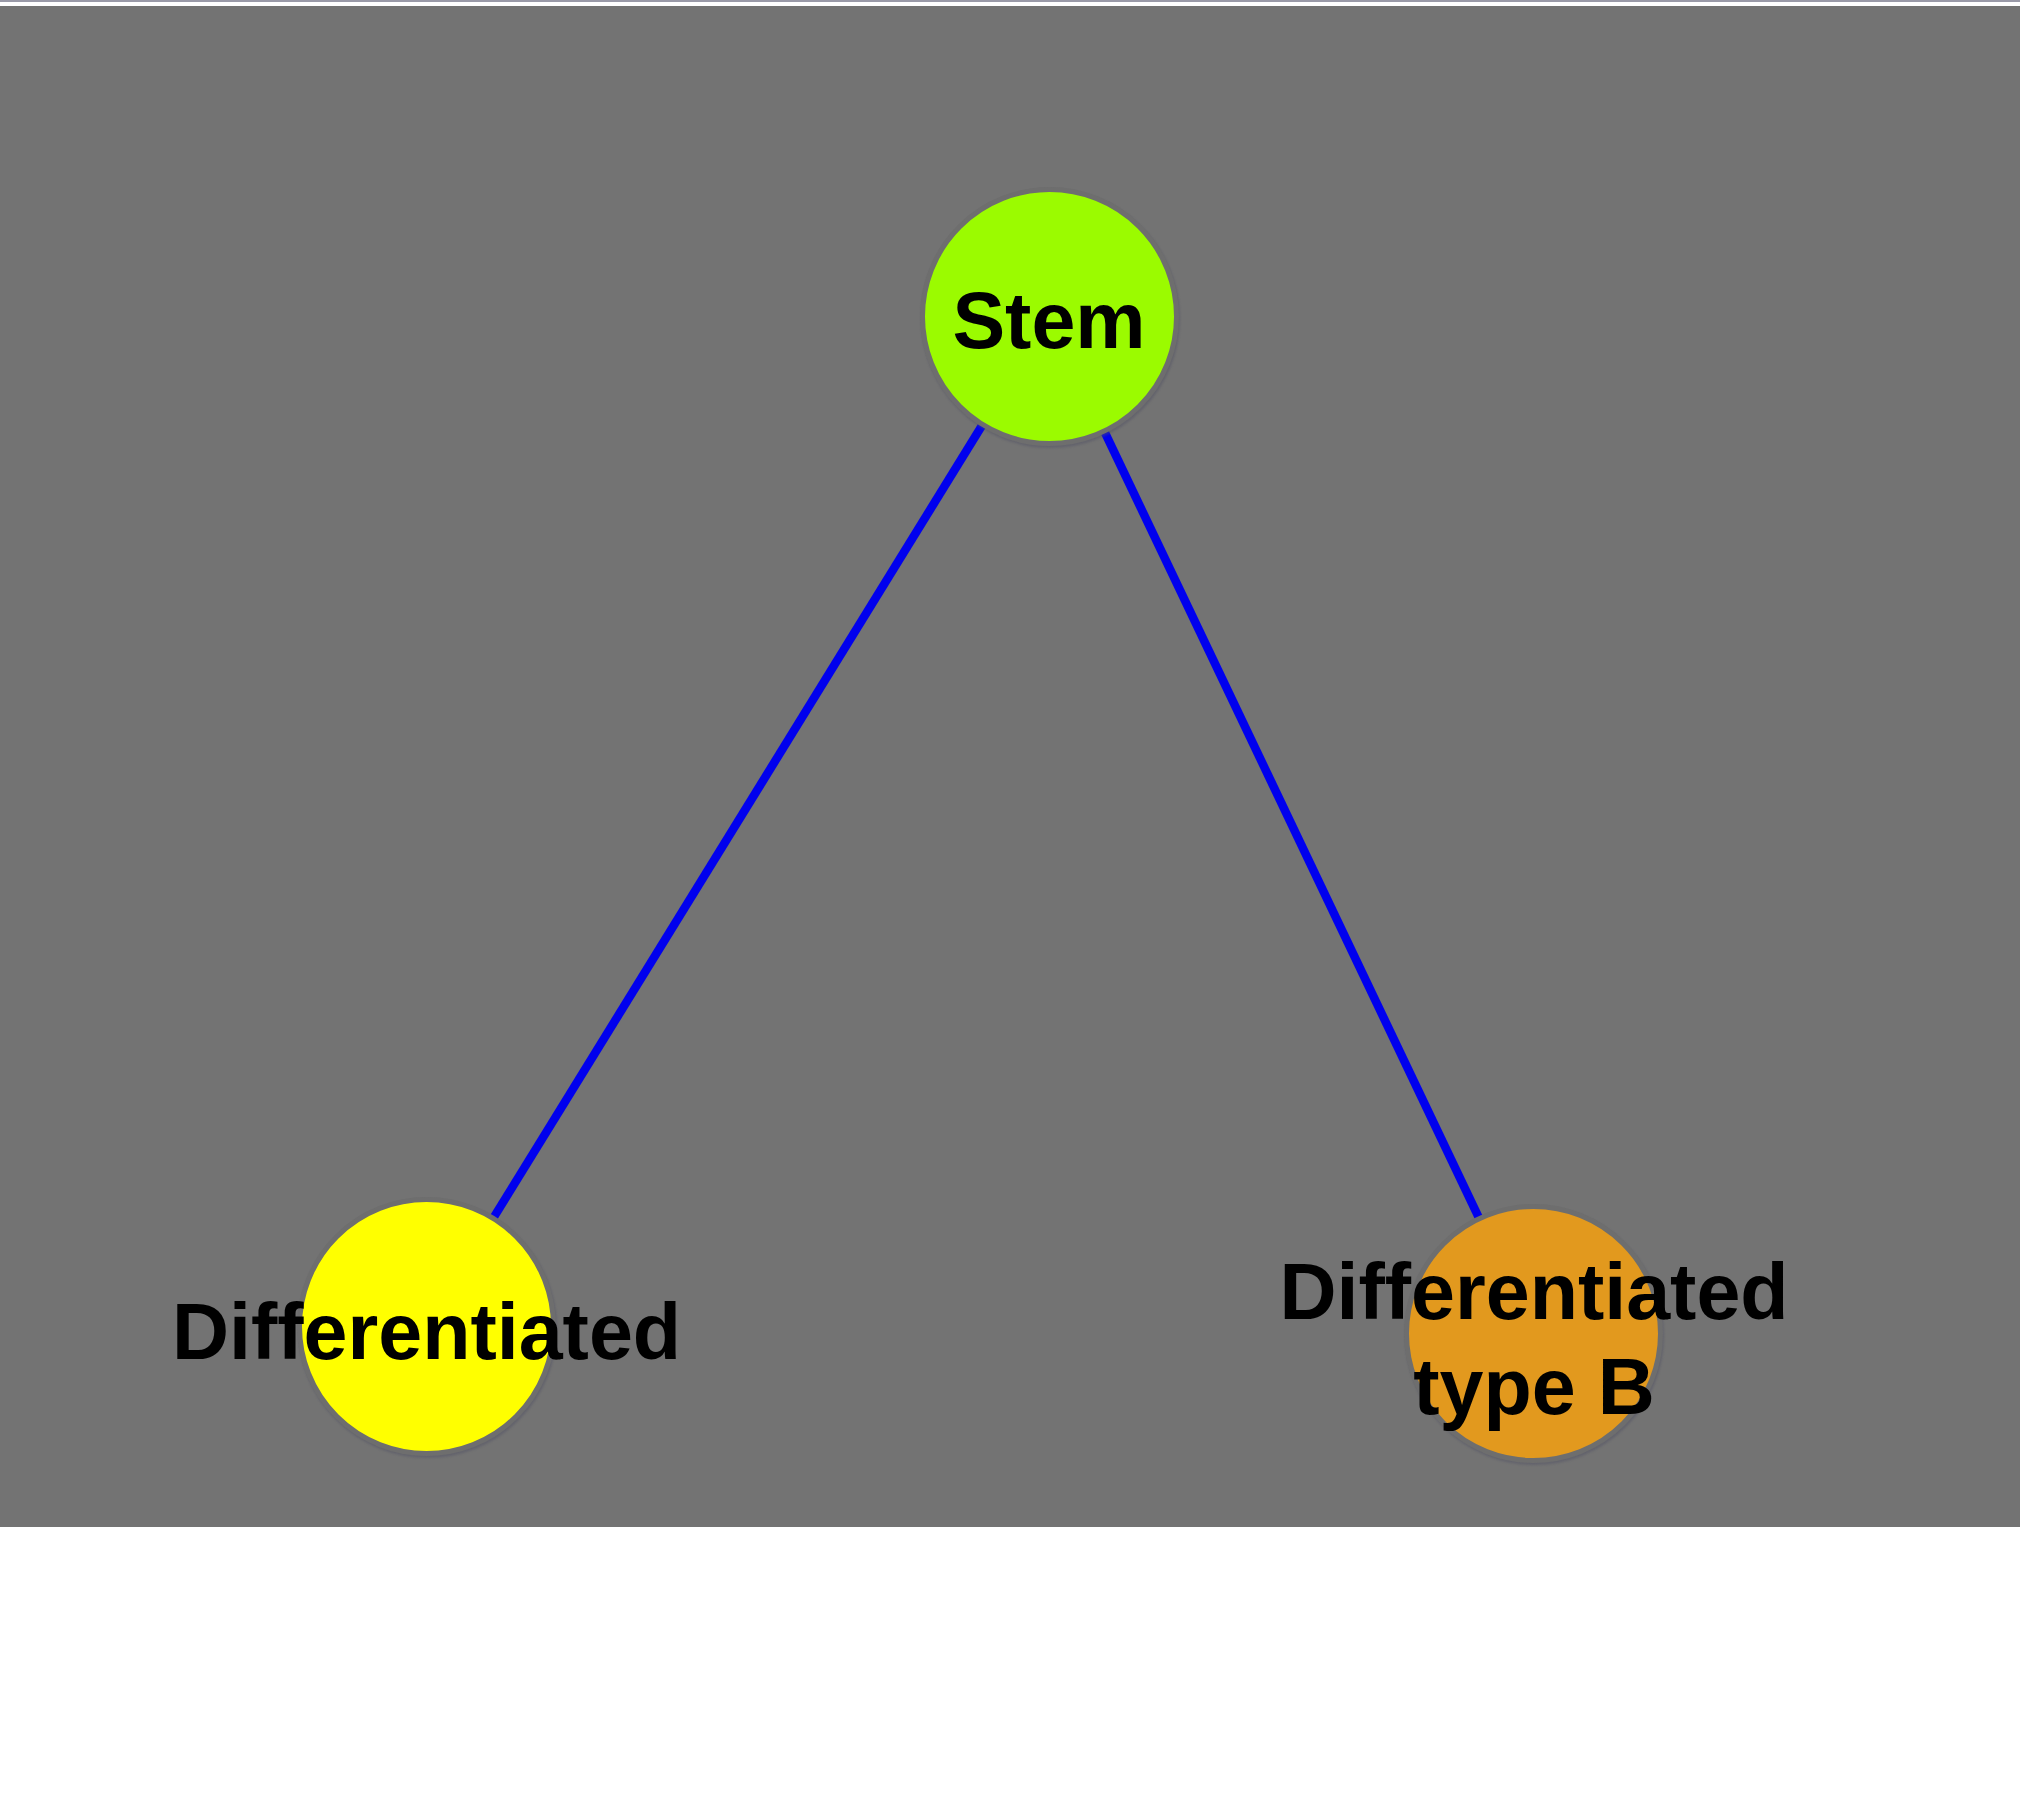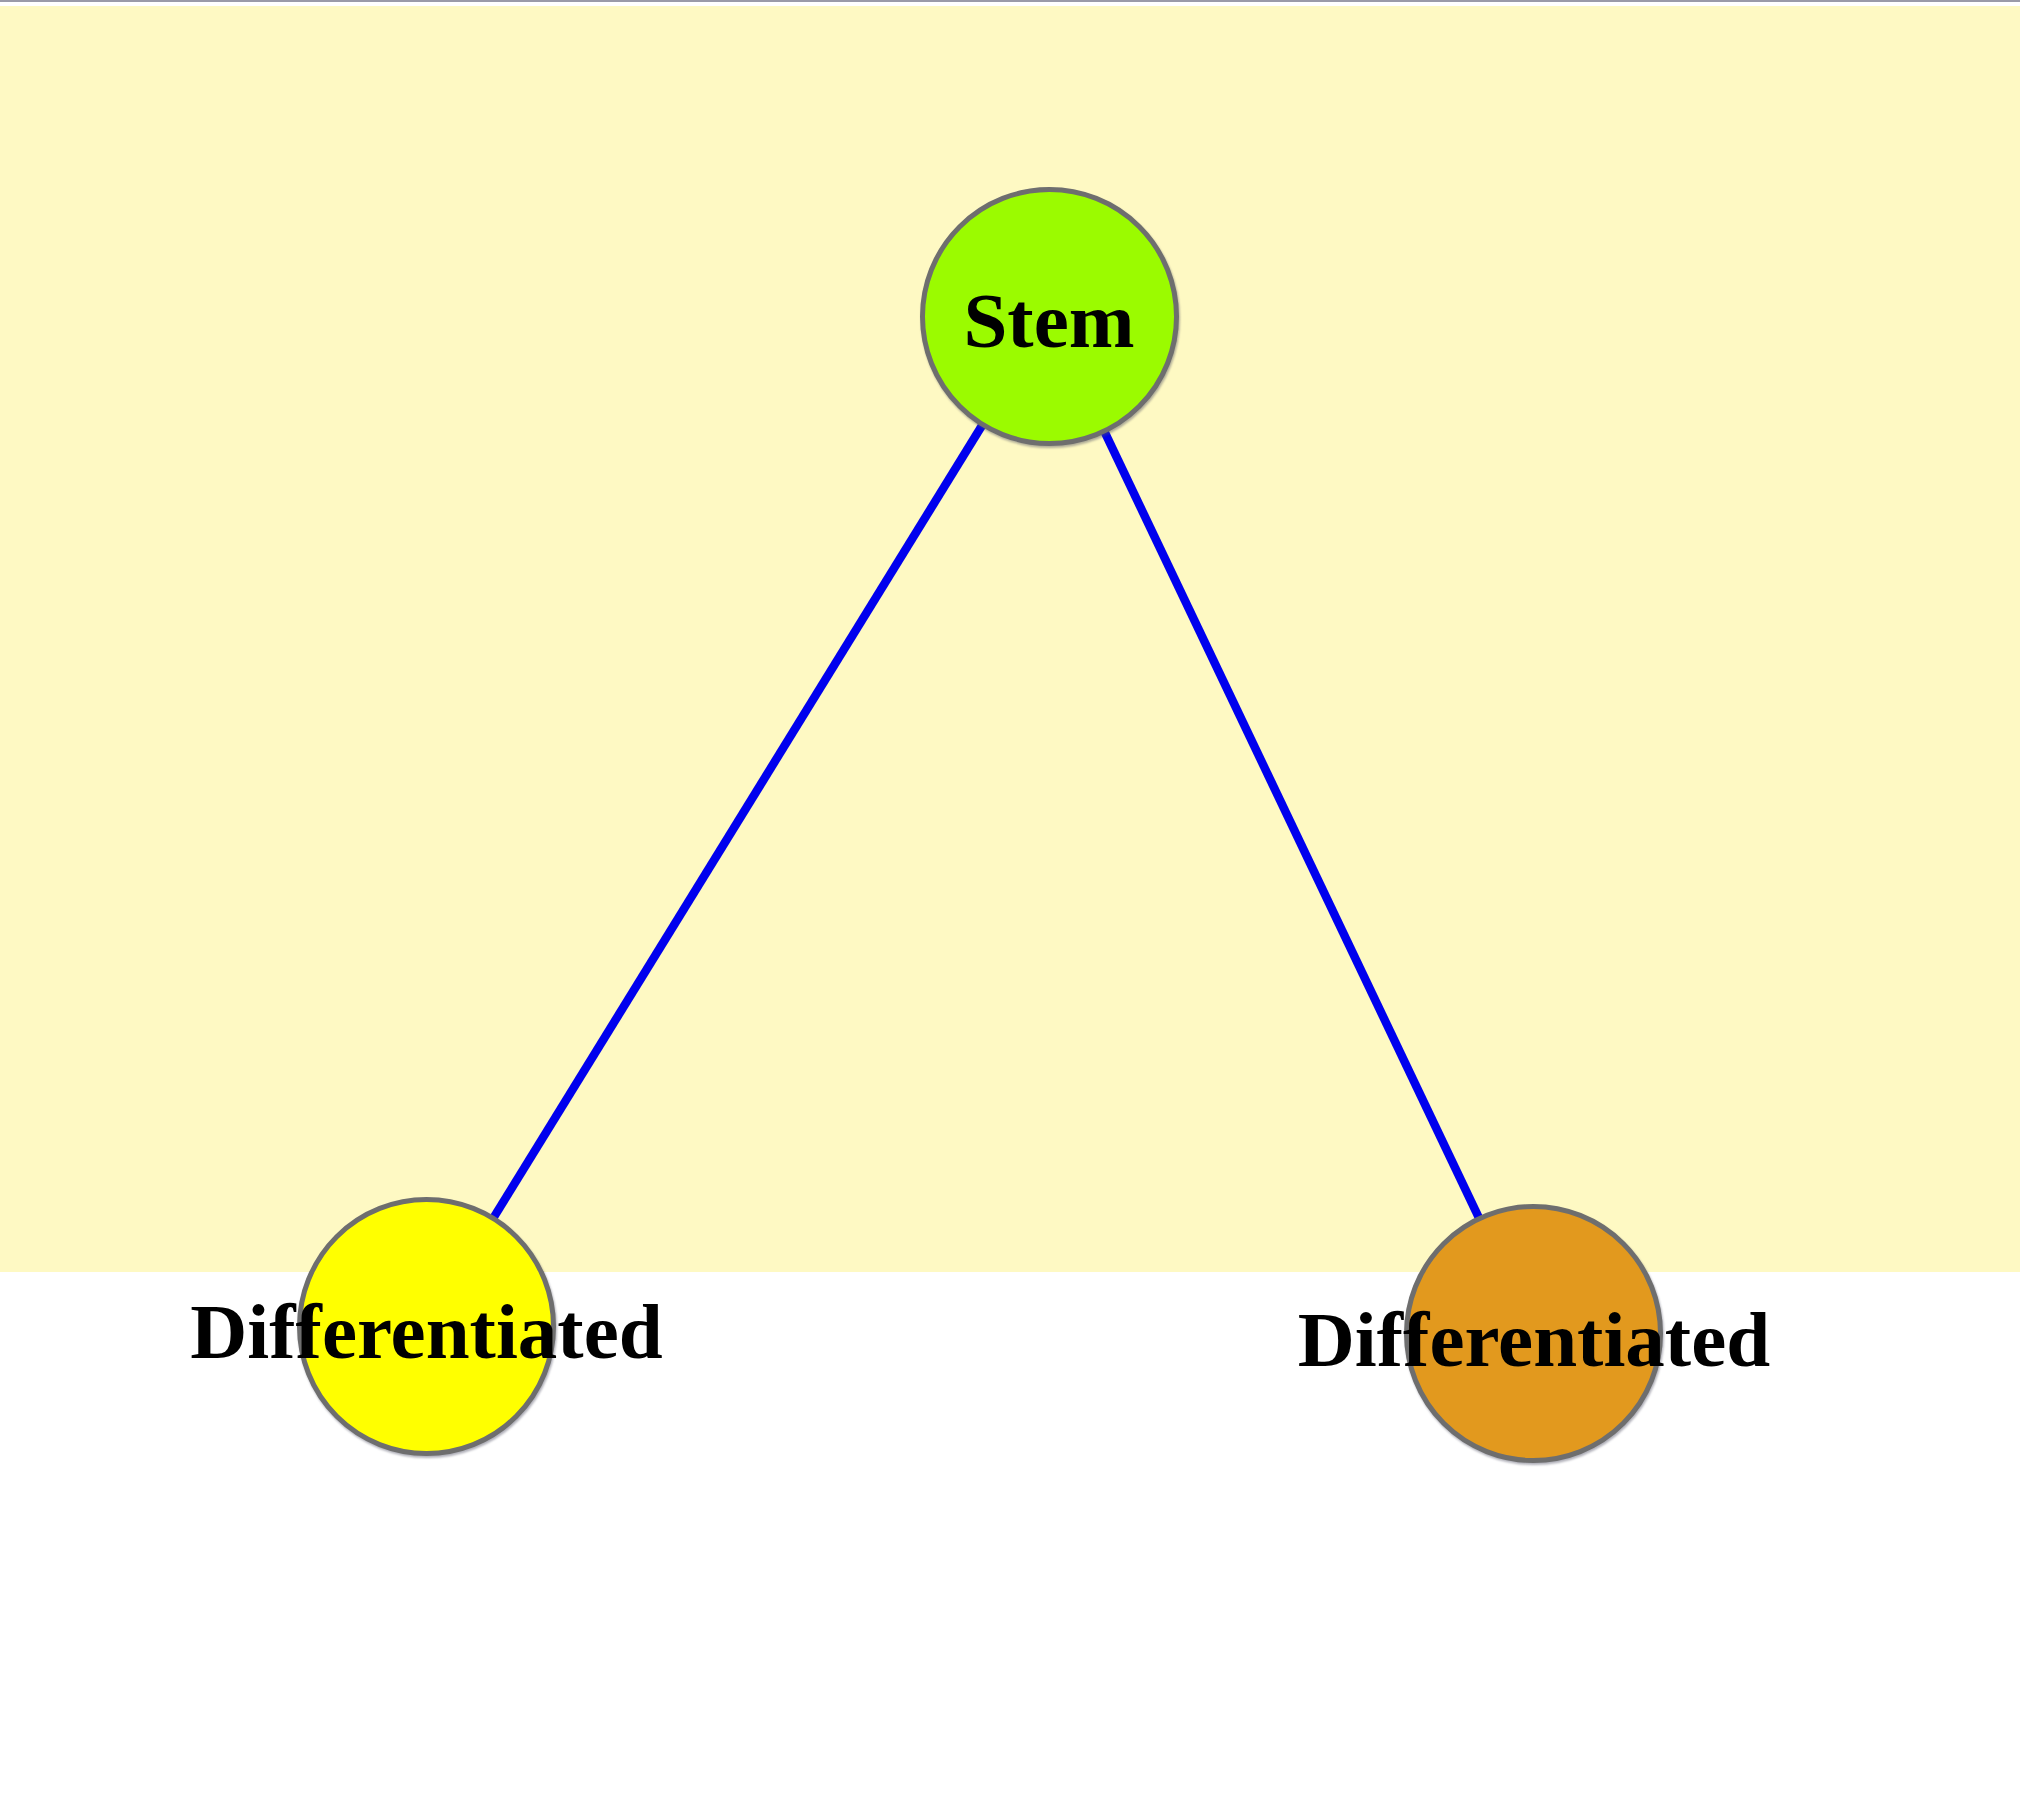--- a/index.html
+++ b/index.html
@@ -23,24 +23,23 @@
     top: 0; left: 0; right: 0;
     height: 1.7px;
     background: #9a9aa8;
     z-index: 5;
   }
   .canvas {
     position: absolute;
     left: 0;
     top: 6px;
     width: 2021px;
-    height: 1266px;
-    background: #fef9c3;
+    height: 1521px;
+    background: #737373;
     z-index: 1;
-    font-family: Liberation Serif, serif;
   }
   svg.edges {
     position: absolute;
     left: 0; top: 0;
     width: 2021px;
     height: 1798px;
     z-index: 1;
   }
   svg.edges line {
     stroke: #0000ee;
@@ -100,17 +99,18 @@
     <div class="node-label stem">
       <span class="label-line">Stem</span>
     </div>
 
     <div class="node-label type-a">
       <span class="label-line">Differentiated</span>
     </div>
 
     <div class="node-label type-b">
       <span class="label-line">Differentiated</span>
+      <span class="label-line">type B</span>
     </div>
 
   </div>
 </div>
 
 
 </body></html>

